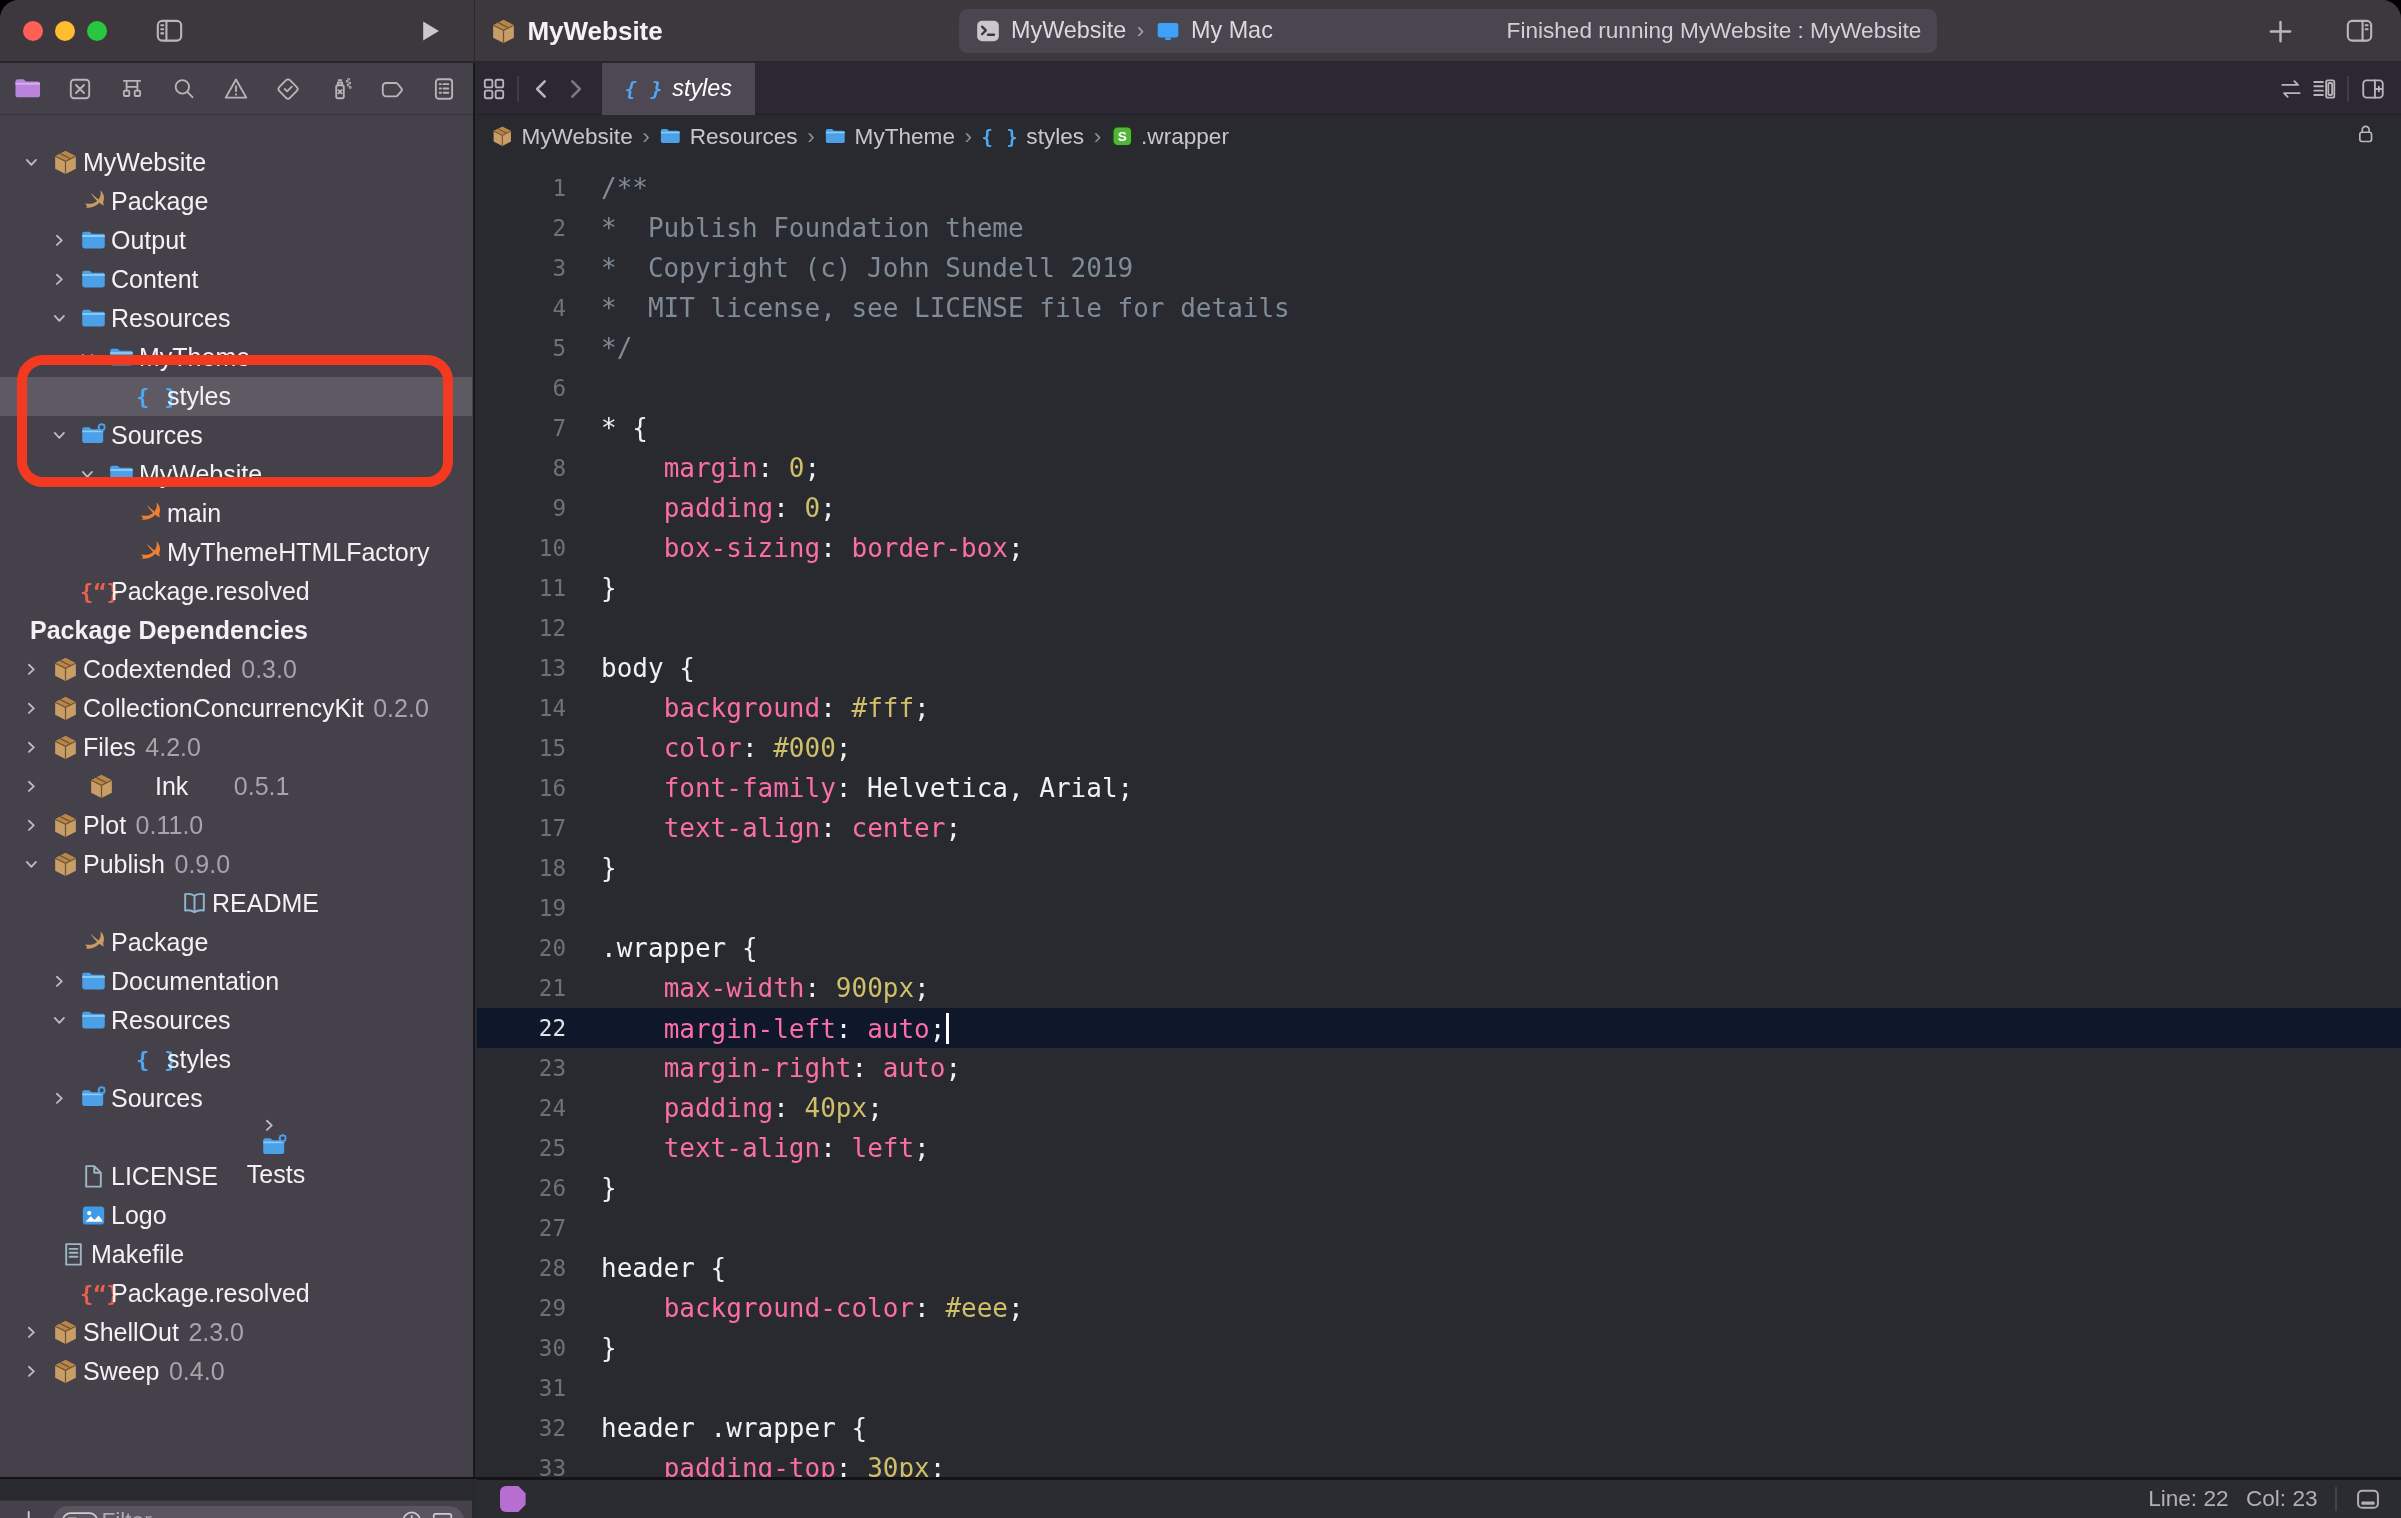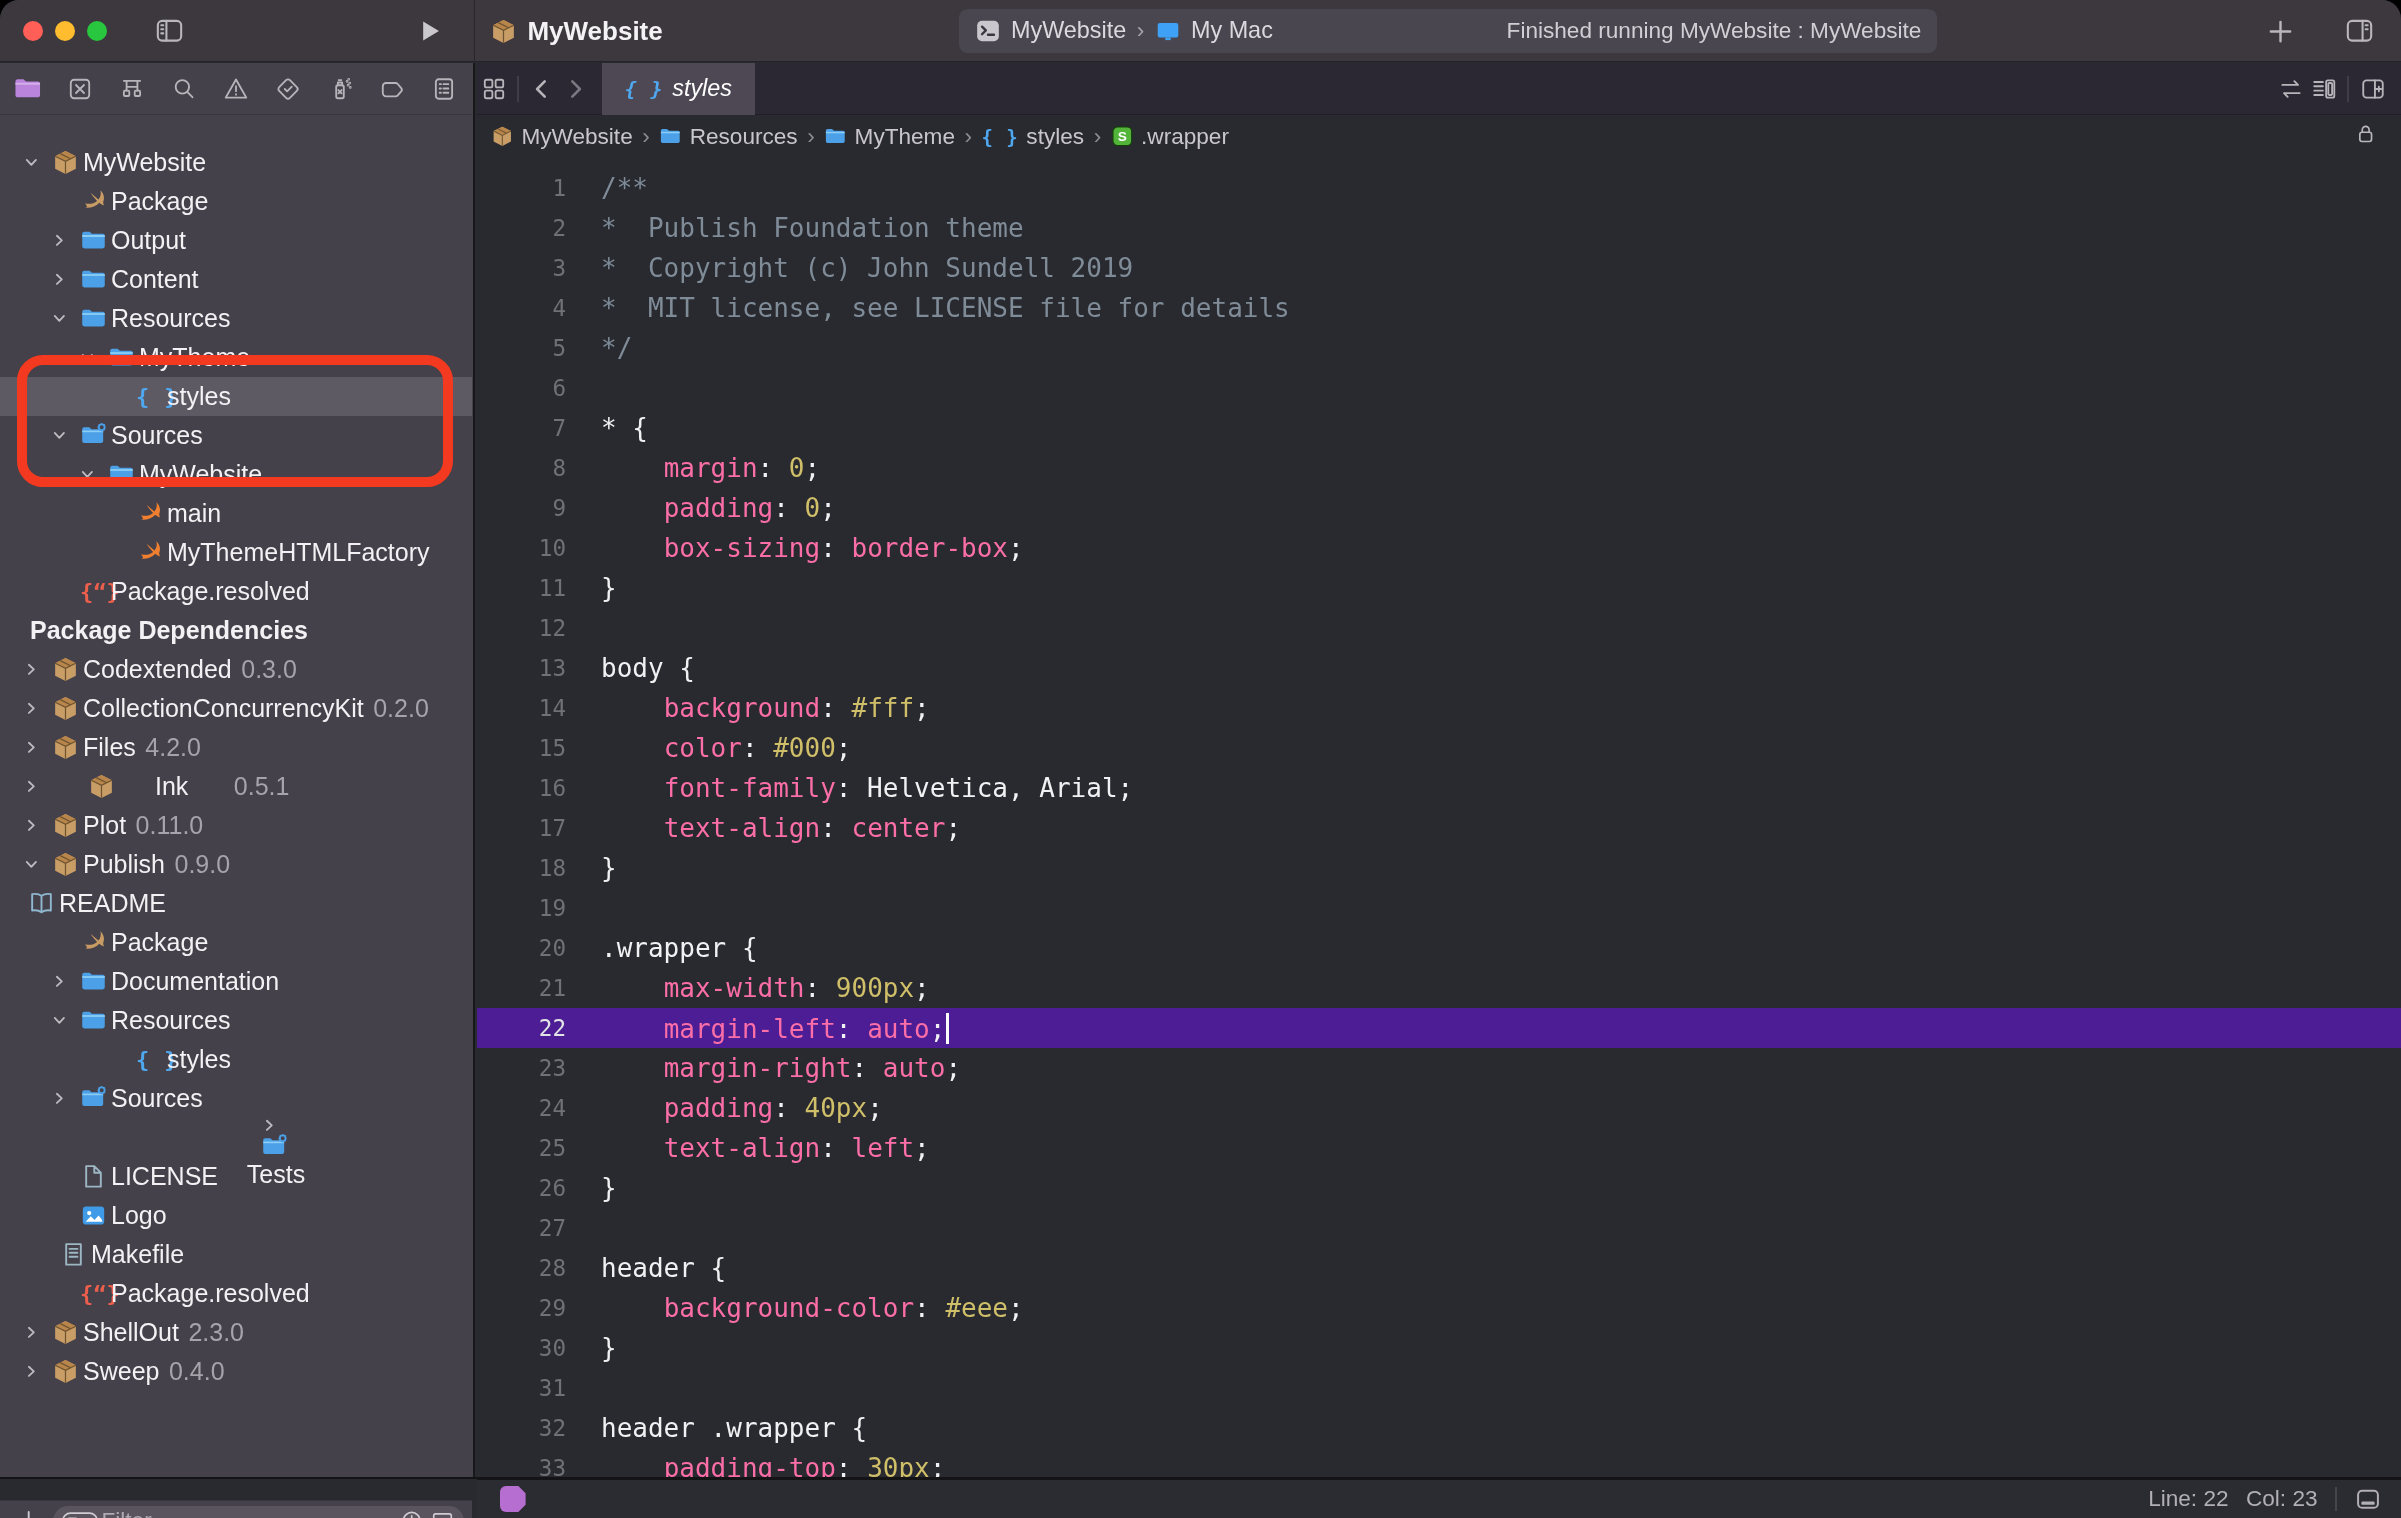--- a/index.html
+++ b/index.html
@@ -59,21 +59,21 @@
   .jumpbar{position:absolute;left:0;top:54px;width:1924px;height:39px;display:flex;align-items:center;padding-left:14px;font-size:22.6px;color:#c9c6cb;}
   .bc-item{display:flex;align-items:center;gap:7.8px;white-space:nowrap;}
   .bc-item svg{width:22.6px;height:22.6px;}
   .bc-item .braces{font-size:19px;}
   .bsep{color:#8f8c93;margin:0 9.5px;font-size:22.6px;}
   .lock{margin-left:auto;margin-right:24px;color:#b9b6bc;}
   
   .code{position:absolute;left:0;top:93px;width:1924px;height:1344px;overflow:hidden;padding-top:12px;
     font-family:"DejaVu Sans Mono",monospace;font-size:26px;}
   .code-line{height:40px;display:flex;align-items:center;white-space:pre;}
-  .code-line.hl{background:#4c1d95;}
+  .code-line.hl{background:#0f172a;}
   .ln{width:89px;text-align:right;font-size:22.6px;color:#6e7277;flex:none;}
   .code-line.hl .ln{color:#e2e3e5;}
   .ct{margin-left:35px;}
   .tc{color:#7f8c98;}
   .tp{color:#f0f1f2;}
   .tk{color:#fc6ea7;}
   .tn{color:#d0bf69;}
   .cursor{display:inline-block;width:2.6px;height:31px;background:#fdfdfe;vertical-align:-6px;margin-left:0.9px;}
   
   .ed-bottom{position:absolute;left:477px;top:1479px;width:1924px;height:39px;background:#2b2c31;border-top:1.7px solid #141316;
@@ -446,21 +446,21 @@
           <span class="ticon">
             <svg viewBox="0 0 24 24" width="27" height="27">
               <path fill="#C99E66" d="M12 1.8l9.2 4.6v11.2L12 22.2l-9.2-4.6V6.4z"></path>
               <path fill="#B8854B" d="M12 1.8l9.2 4.6L12 11 2.8 6.4z"></path>
               <path fill="none" stroke="#6e5430" stroke-width="1.1" d="M2.8 6.4L12 11l9.2-4.6M12 11v11M7.3 4.1l9.2 4.6"></path>
             </svg>
           </span>
           <span class="tlabel">Publish</span>
           <span class="tver">0.9.0</span>
         </div>
-        <div class="tree-row" style="">
+        <div class="tree-row" style=" justify-content: center;">
           <span class="disc"></span>
           <span class="ticon">
             <svg viewBox="0 0 24 24" fill="none" stroke="currentColor" stroke-width="1.7" stroke-linecap="round" stroke-linejoin="round" width="26" height="26">
               <path stroke="#8fb7cf" d="M12 5.2c-2.1-1.6-5.2-2.1-8.3-1.5v14.5c3.1-.6 6.2 0 8.3 1.5 2.1-1.5 5.2-2.1 8.3-1.5V3.7c-3.1-.6-6.2-.1-8.3 1.5zM12 5.2v14.5"></path>
             </svg>
           </span>
           <span class="tlabel">README</span>
         </div>
         <div class="tree-row" style="padding-left: 52px;">
           <span class="disc"></span>

